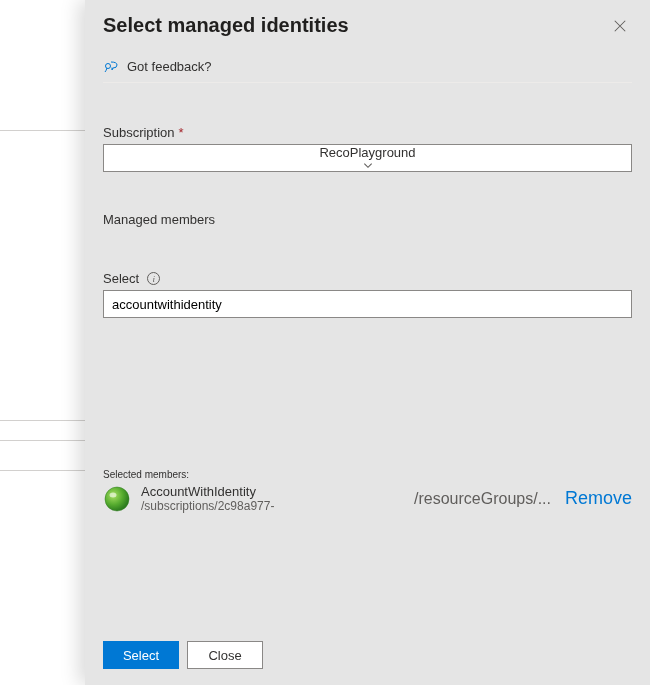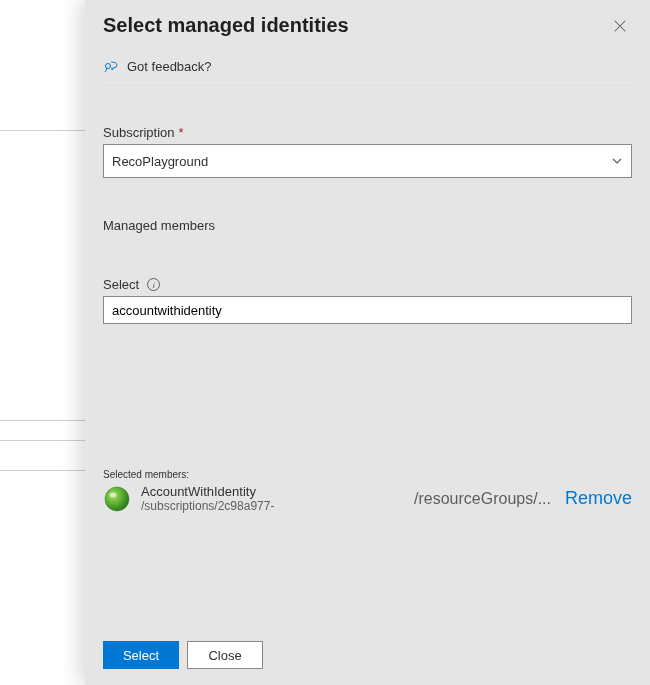--- a/index.html
+++ b/index.html
@@ -123,23 +123,24 @@
       margin-left: 4px;
     }
     .select-box {
       width: 100%;
       height: 28px;
       border: 1px solid #8a8886;
       background: #fff;
       display: flex;
       align-items: center;
       justify-content: space-between;
-      padding: 16px 8px;
+      padding: 0 8px;
       cursor: pointer;
       font-size: 13px;
+      flex-direction: column;
     }
     .chevron {
       width: 12px;
       height: 12px;
     }
     .text-input {
       width: 100%;
       height: 28px;
       border: 1px solid #8a8886;
       background: #fff;

